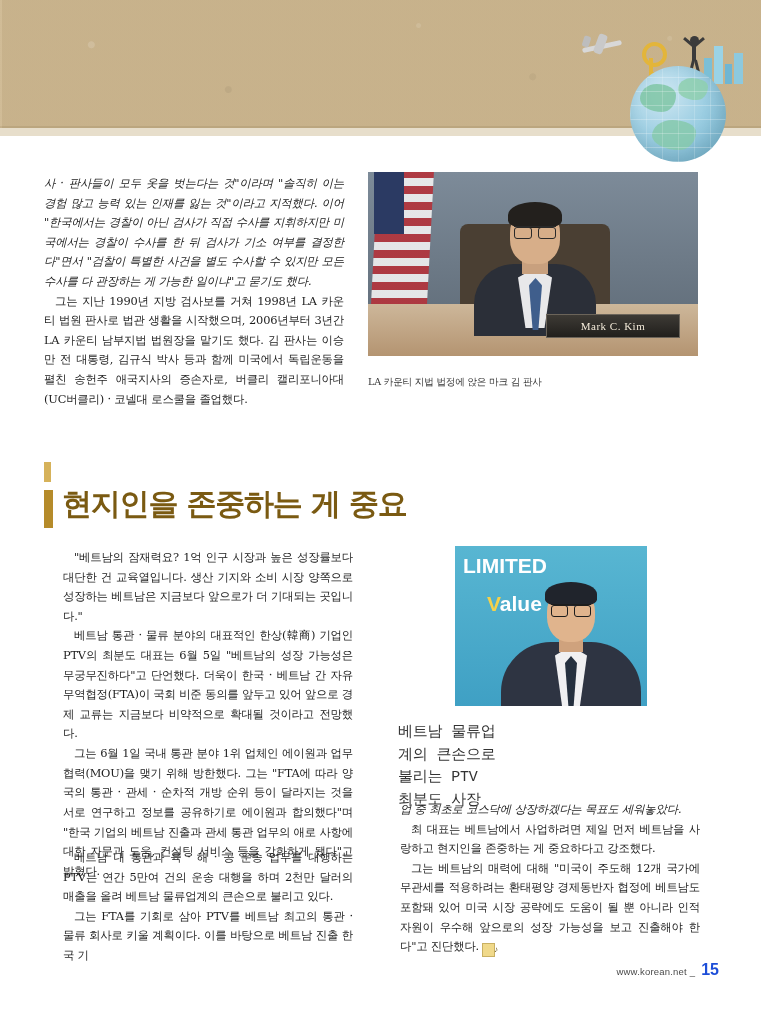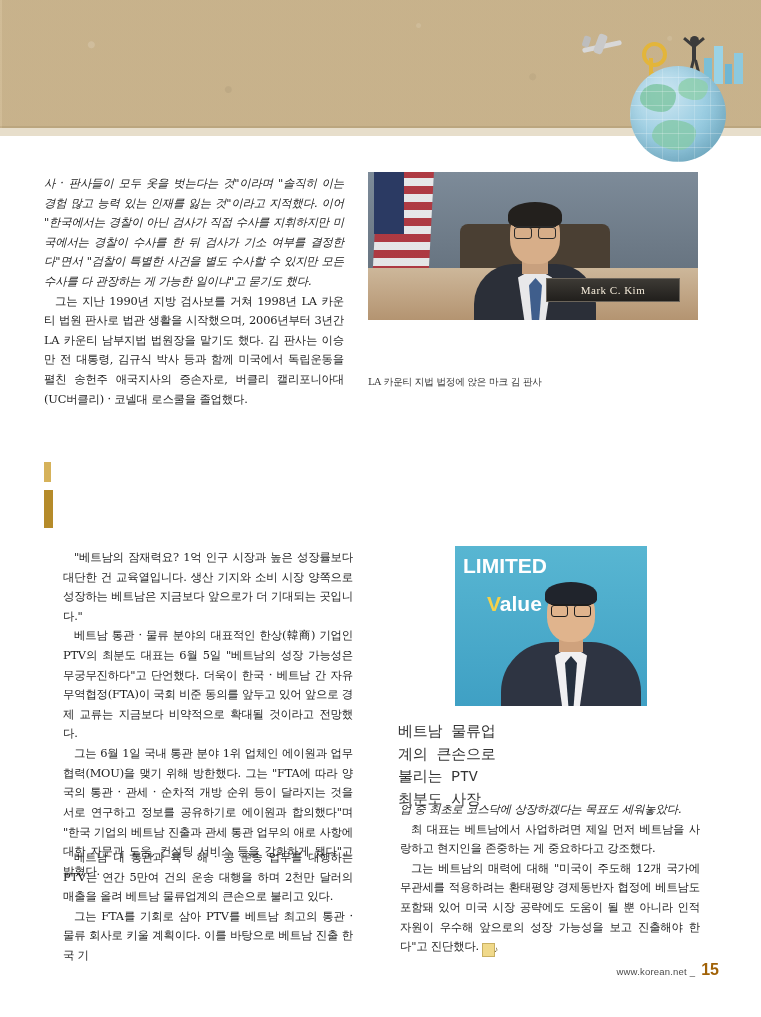--- a/index.html
+++ b/index.html
@@ -164,21 +164,21 @@
 
   
   #top-left-col {
     left: 44px; top: 174px; width: 300px;
   }
 
   
   .judge-photo {
     position: absolute;
     left: 368px; top: 172px;
-    width: 330px; height: 148px;
+    width: 330px; height: 184px;
     background: linear-gradient(180deg,#6d7c8c 0%, #56636f 60%, #434f59 100%);
     overflow: hidden;
   }
   .judge-photo .wall {
     position: absolute; inset: 0;
     background: linear-gradient(180deg,#7d8b99 0%, #5c6874 100%);
   }
   .judge-photo .flag {
     position: absolute; left: 6px; top: 0; width: 56px; height: 150px;
     background:
@@ -391,21 +391,21 @@
   .footer .url {
     font-family: "Liberation Sans", sans-serif;
     font-size: 9.5px;
     color: #4a4a4a;
     letter-spacing: .2px;
   }
   .footer .pageno {
     font-family: "Liberation Sans", sans-serif;
     font-size: 16px;
     font-weight: bold;
-    color: #a16207;
+    color: #1d4ed8;
   }
 </style>
 </head>
 <body>
 
 <div class="page">
 
   <div class="top-band">
     <div class="texture"></div>
   </div>
@@ -461,20 +461,21 @@
     <div class="neck"></div>
     <div class="head2"></div>
     <div class="hair"></div>
     <div class="glasses"></div>
     <div class="nameplate">Mark C. Kim</div>
   </div>
   <div class="photo-caption">LA 카운티 지법 법정에 앉은 마크 김 판사</div>
 
   <div class="kicker-bar"></div>
   <div class="headline-bar"></div>
+  <div class="headline">현지인을 존중하는 게 중요</div>
 
   <div class="col-text" id="left-col-1">
     <p>"베트남의 잠재력요? 1억 인구 시장과 높은 성장률보다 대단한 건 교육열입니다. 생산 기지와 소비 시장 양쪽으로 성장하는 베트남은 지금보다 앞으로가 더 기대되는 곳입니다."</p>
     <p>베트남 통관 · 물류 분야의 대표적인 한상(韓商) 기업인 PTV의 최분도 대표는 6월 5일 "베트남의 성장 가능성은 무궁무진하다"고 단언했다. 더욱이 한국 · 베트남 간 자유무역협정(FTA)이 국회 비준 동의를 앞두고 있어 앞으로 경제 교류는 지금보다 비약적으로 확대될 것이라고 전망했다.</p>
     <p>그는 6월 1일 국내 통관 분야 1위 업체인 에이원과 업무협력(MOU)을 맺기 위해 방한했다. 그는 "FTA에 따라 양국의 통관 · 관세 · 순차적 개방 순위 등이 달라지는 것을 서로 연구하고 정보를 공유하기로 에이원과 합의했다"며 "한국 기업의 베트남 진출과 관세 통관 업무의 애로 사항에 대한 자문과 도움, 컨설팅 서비스 등을 강화하게 됐다"고 밝혔다.</p>
   </div>
 
   <div class="col-text" id="left-col-2">
     <p>베트남 내 통관과 육 · 해 · 공 운송 업무를 대행하는 PTV는 연간 5만여 건의 운송 대행을 하며 2천만 달러의 매출을 올려 베트남 물류업계의 큰손으로 불리고 있다.</p>
     <p>그는 FTA를 기회로 삼아 PTV를 베트남 최고의 통관 · 물류 회사로 키울 계획이다. 이를 바탕으로 베트남 진출 한국 기</p>

